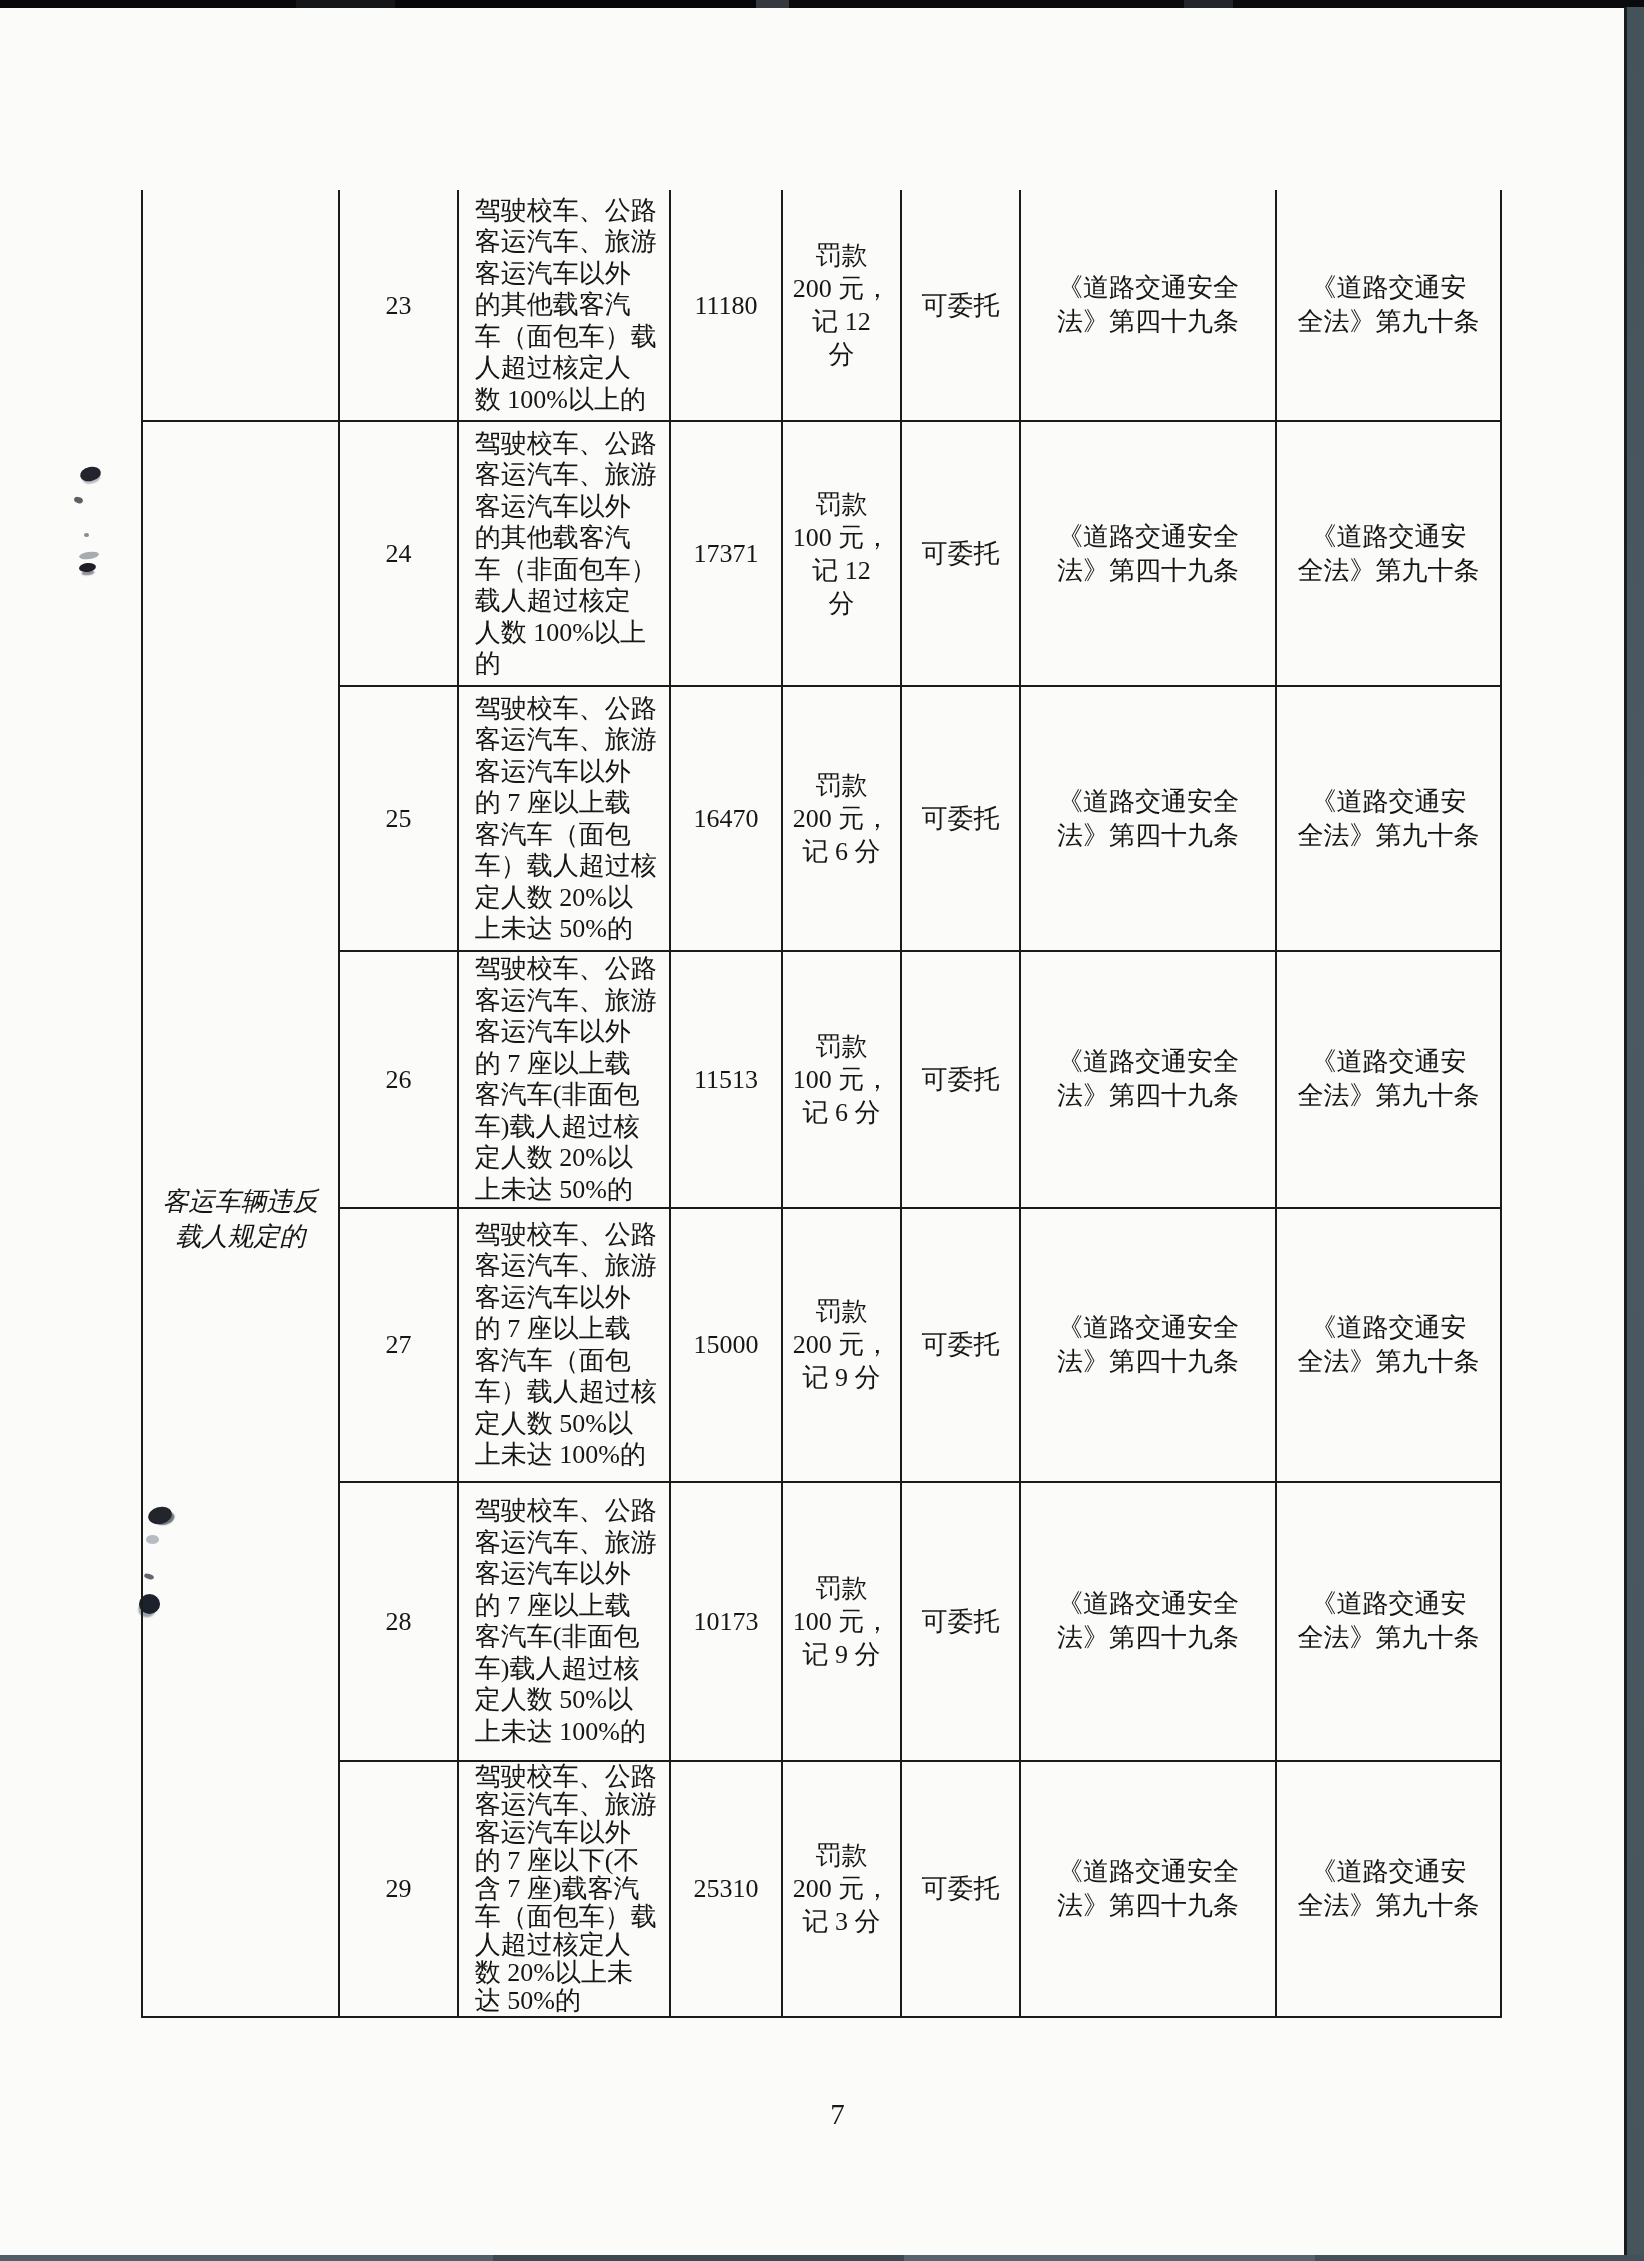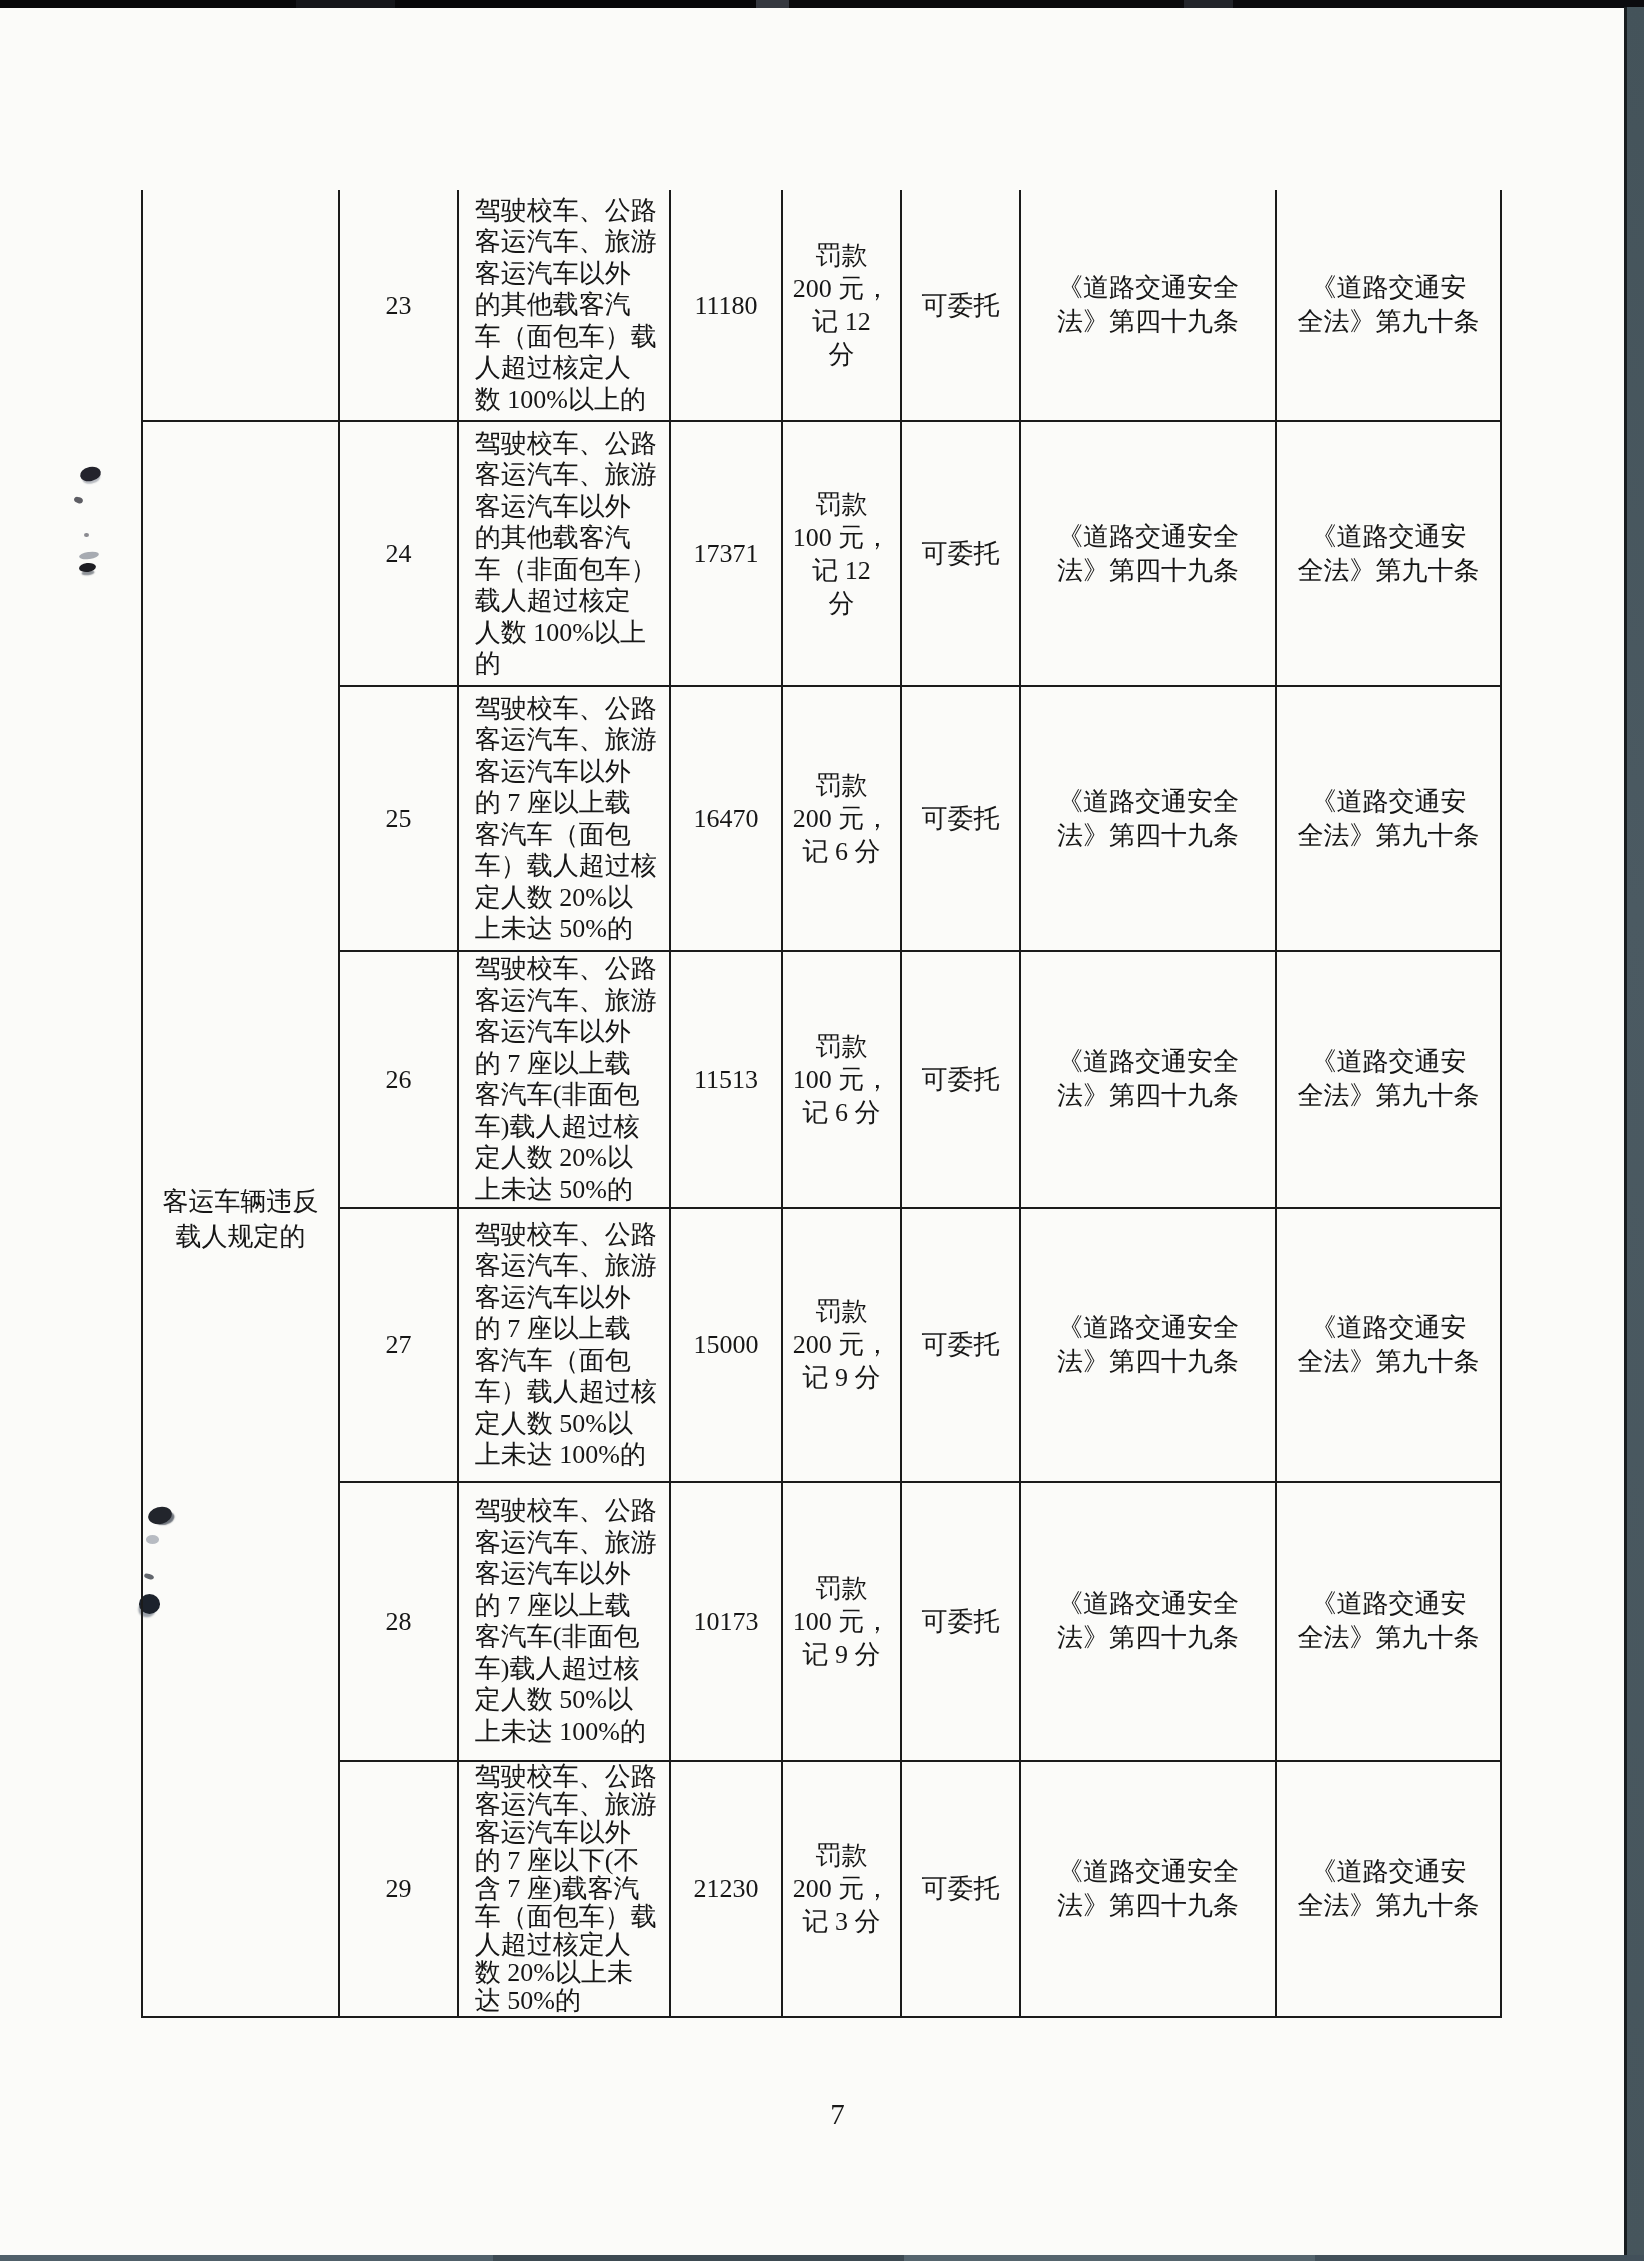--- a/index.html
+++ b/index.html
@@ -49,21 +49,21 @@
   tr.r0 td{border-top:none;}
   tr.r0{height:231px;}
   tr.r1{height:265px;}
   tr.r2{height:265px;}
   tr.r3{height:256px;}
   tr.r4{height:274px;}
   tr.r5{height:279px;}
   tr.r6{height:255px;}
   td.desc{text-align:left;padding:1.3px 6.6px 1.3px 15.8px;line-height:31.5px;}
   tr.r6 td.desc{line-height:28px;}
-  td.cat{line-height:35px;}
+  td.cat{line-height:35px;font-style:italic;}
   td.pen{line-height:33px;}
   td.legal{line-height:34px;margin-left:32px;}
   td.basis{line-height:34px;margin-left:32px;}
   
   .pageno{
     position:absolute;left:813px;top:2098px;width:49px;
     text-align:center;font-size:29px;color:#1a1a1a;
     font-family:"Liberation Serif","DejaVu Serif",serif;
   }
 </style>
@@ -227,21 +227,21 @@
         <td>29</td>
         <td class="desc">驾驶校车、公路
 客运汽车、旅游
 客运汽车以外
 的 7 座以下(不
 含 7 座)载客汽
 车（面包车）载
 人超过核定人
 数 20%以上未
 达 50%的</td>
-        <td>21230</td>
+        <td>25310</td>
         <td class="pen">罚款
 200 元，
 记 3 分</td>
         <td>可委托</td>
         <td class="legal">《道路交通安全
 法》第四十九条</td>
         <td class="basis">《道路交通安
 全法》第九十条</td>
       </tr>
     </tbody>

